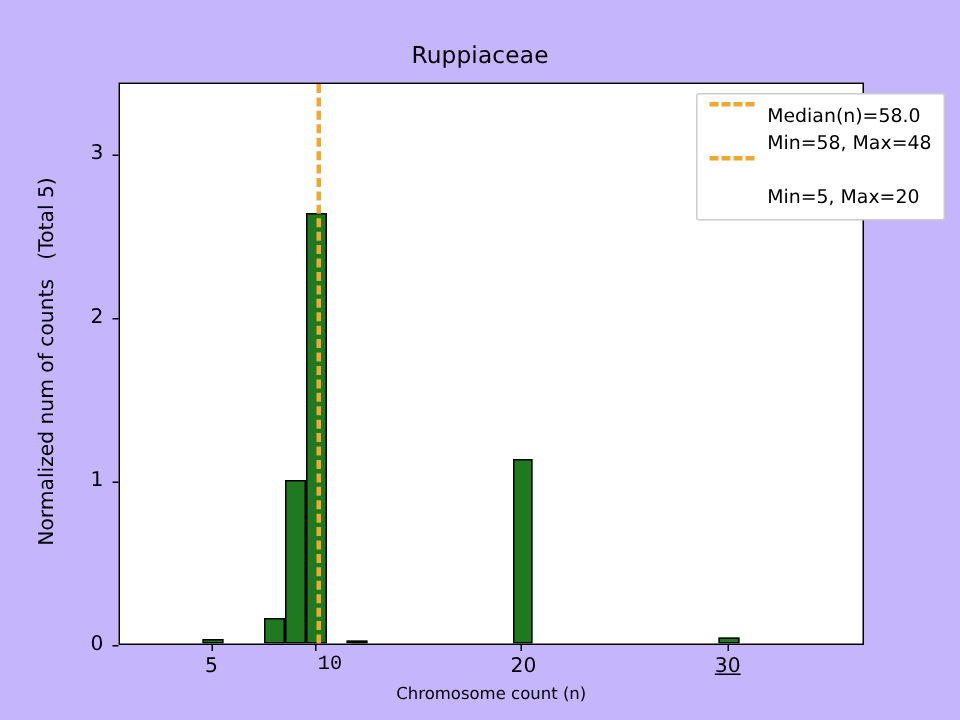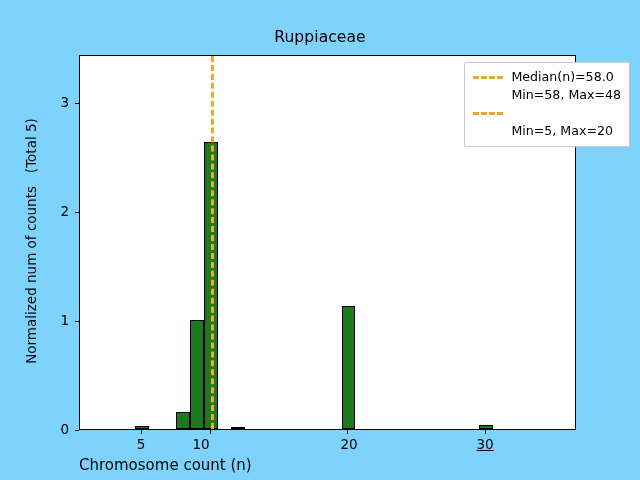--- a/index.html
+++ b/index.html
@@ -10,21 +10,21 @@
   body {
     width: 640px;
     height: 480px;
     overflow: hidden;
     font-family: "DejaVu Sans", sans-serif;
   }
   #figure {
     position: relative;
     width: 640px;
     height: 480px;
-    background: #7dd3fc;
+    background: #c4b5fd;
   }
 
   
   #chart-title {
     position: absolute;
     left: 0;
     top: 28px;
     width: 640px;
     text-align: center;
     font-size: 15.5px;
@@ -96,22 +96,22 @@
     font-size: 13.5px;
     color: #000000;
   }
 
   
   #xlabel {
     position: absolute;
     left: 79px;
     top: 456px;
     width: 497px;
-    text-align: left;
-    font-size: 15px;
+    text-align: center;
+    font-size: 11px;
     color: #000000;
   }
   #ylabel-wrap {
     position: absolute;
     left: -168px;
     top: 232px;
     width: 400px;
     height: 18px;
     transform: rotate(-90deg);
     transform-origin: center center;
@@ -128,21 +128,21 @@
     top: 62px;
     background: #ffffff;
     border: 1px solid #cccccc;
     border-radius: 2px;
     padding: 5px 8px 6px 8px;
     font-size: 12.6px;
     color: #000000;
   }
   .legend-row {
     display: flex;
-    align-items: center;
+    align-items: flex-start;
     height: 18px;
     white-space: nowrap;
   }
   .legend-handle {
     width: 30px;
     height: 0;
     margin-right: 8px;
     border-top: 3.2px dashed #f0a830;
     flex: 0 0 30px;
   }
@@ -172,21 +172,21 @@
       </div>
     <div id="vlines-layer">
         <div class="vline" style="left: 130.789px; border-left-color: rgb(240, 168, 48);"></div>
       </div>
   </div>
 
   <div id="xticks-layer">
       <div class="xtick-mark" style="left: 140.953px;"></div>
       <div class="xtick-label" style="left: 140.953px;">5</div>
       <div class="xtick-mark" style="left: 209.789px;"></div>
-      <div class="xtick-label" style="left: 201px;">10</div>
+      <div class="xtick-label" style="left: 220px; font-family: Liberation Mono, monospace;">10</div>
       <div class="xtick-mark" style="left: 347.463px;"></div>
       <div class="xtick-label" style="left: 349px;">20</div>
       <div class="xtick-mark" style="left: 485.136px;"></div>
       <div class="xtick-label" style="left: 485.136px; text-decoration: underline;">30</div>
     </div>
   <div id="yticks-layer">
       <div class="ytick-mark" style="top: 430px;"></div>
       <div class="ytick-label" style="top: 430px;">0</div>
       <div class="ytick-mark" style="top: 320.988px;"></div>
       <div class="ytick-label" style="top: 320.988px;">1</div>

